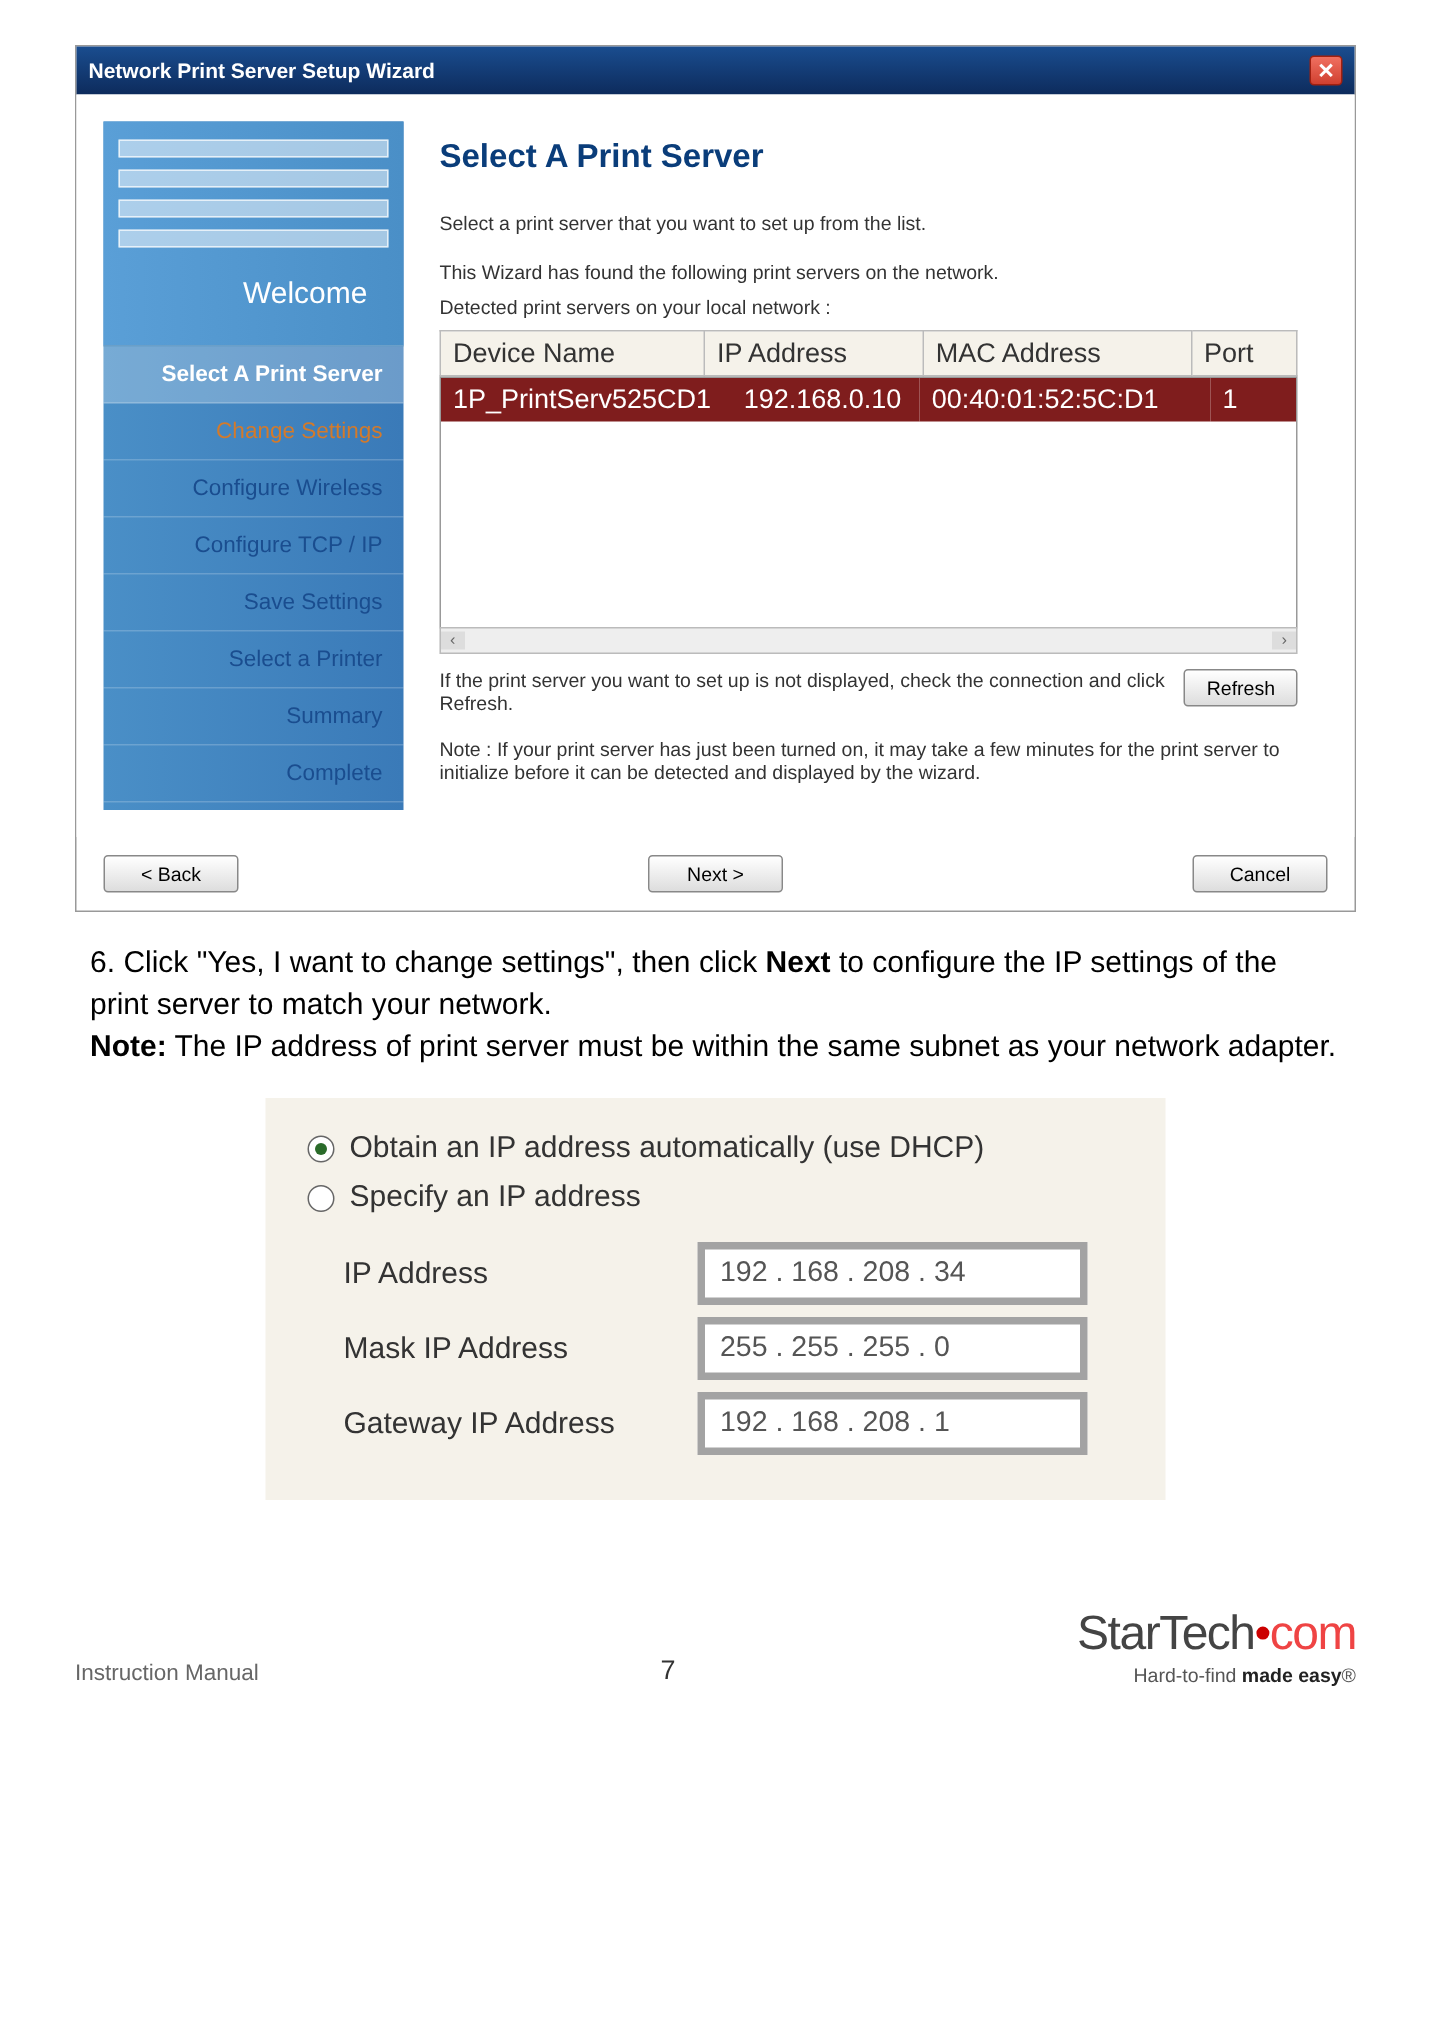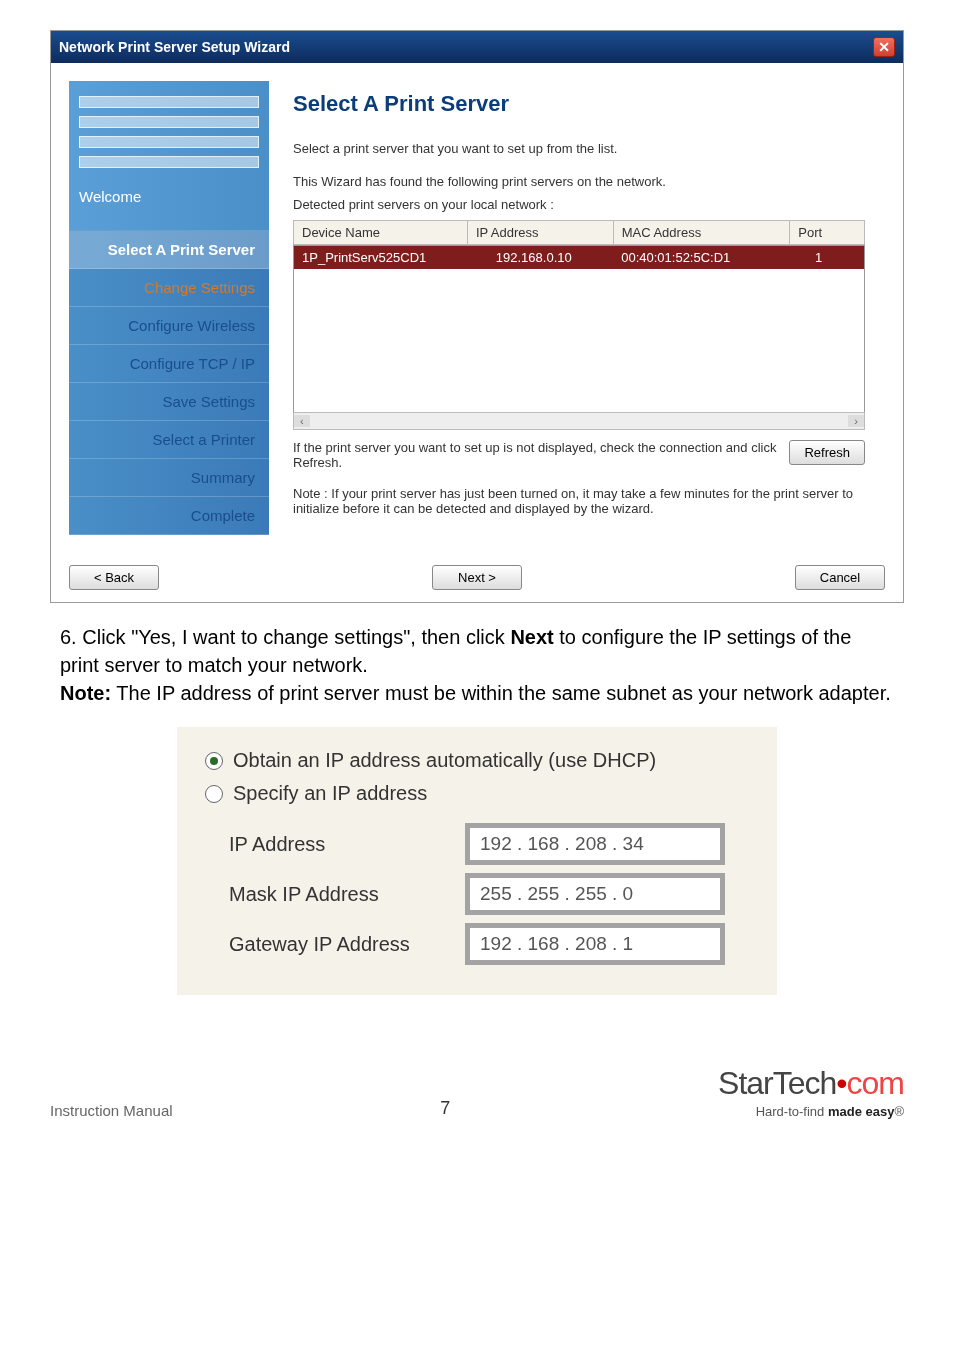--- a/index.html
+++ b/index.html
@@ -9,28 +9,28 @@
     
     .dialog { border: 1px solid #999; margin-bottom: 20px; background: #fff; }
     .titlebar { background: linear-gradient(to bottom, #1a4d8f, #0d2b5c); color: #fff; padding: 6px 8px; display: flex; justify-content: space-between; align-items: center; font-size: 14px; font-weight: bold; gap: 18px; }
     .close-btn { width: 22px; height: 20px; background: linear-gradient(to bottom, #f07060, #d04030); border: 1px solid #a02010; color: #fff; display: flex; align-items: center; justify-content: center; font-size: 14px; border-radius: 3px; }
     .dialog-body { display: flex; padding: 18px; background: #fff; }
     .sidebar { width: 200px; background: linear-gradient(to right, #4a8fc7, #3a7ab8); padding: 0; position: relative; }
     .sidebar-logo { height: 150px; background: linear-gradient(to right, #5a9fd7, #4a8fc7); border-bottom: 1px solid #6a9fc8; display: flex; flex-direction: column; justify-content: center; padding: 10px; }
     .logo-bars { display: flex; flex-direction: column; gap: 8px; margin-bottom: 20px; }
     .logo-bar { height: 12px; background: rgba(255,255,255,0.5); border: 1px solid rgba(255,255,255,0.7); }
     .sidebar-item { padding: 10px 14px; text-align: right; color: #1a4d8f; font-size: 15px; border-bottom: 1px solid rgba(255,255,255,0.2); }
-    .sidebar-welcome { color: #fff; padding-right: 14px; padding-bottom: 10px; font-size: 15px; }
+    .sidebar-welcome { color: #fff; text-align: right; padding-right: 14px; padding-bottom: 10px; font-size: 20px; }
     .sidebar-item.active { background: rgba(255,255,255,0.25); color: #fff; font-weight: bold; }
     .sidebar-item.orange { color: #d47a2a; }
     .main { flex: 1; padding: 10px 20px 10px 24px; }
     .main h2 { color: #0a3d7a; font-size: 22px; margin-bottom: 24px; font-weight: bold;}
     .main p { font-size: 13px; color: #333; margin-bottom: 8px; }
     .table-wrap { margin: 6px 0; }
-    table.devlist { width: 100%; border-collapse: collapse; font-size: 13px; }
+    table.devlist { width: 100%; border-collapse: collapse; font-size: 18px; }
     table.devlist th { background: #f5f2ea; border: 1px solid #bbb; padding: 4px 8px; text-align: left; font-weight: normal; color: #333; }
     table.devlist td { padding: 4px 8px; color: #fff; }
     table.devlist tr.sel td { background: #7f1d1d; }
     .list-body { border: 1px solid #999; height: 168px; overflow: hidden; }
     .hscroll { height: 18px; background: #eee; border: 1px solid #bbb; display: flex; justify-content: space-between; align-items: center; font-size: 11px; color: #666; margin-top: -1px; }
     .hscroll span { padding: 0 6px; background: #ddd; }
     .refresh-row { display: flex; justify-content: space-between; align-items: flex-start; margin: 10px 0 8px 0; gap: 12px;}
     .btn { background: linear-gradient(to bottom, #fff, #ddd); border: 1px solid #888; padding: 4px 14px; font-size: 13px; border-radius: 3px;}
     .bottom-btns { display: flex; justify-content: space-between; gap: 12px; padding: 12px 18px; }
     .bottom-btns .btn { min-width: 90px; }

